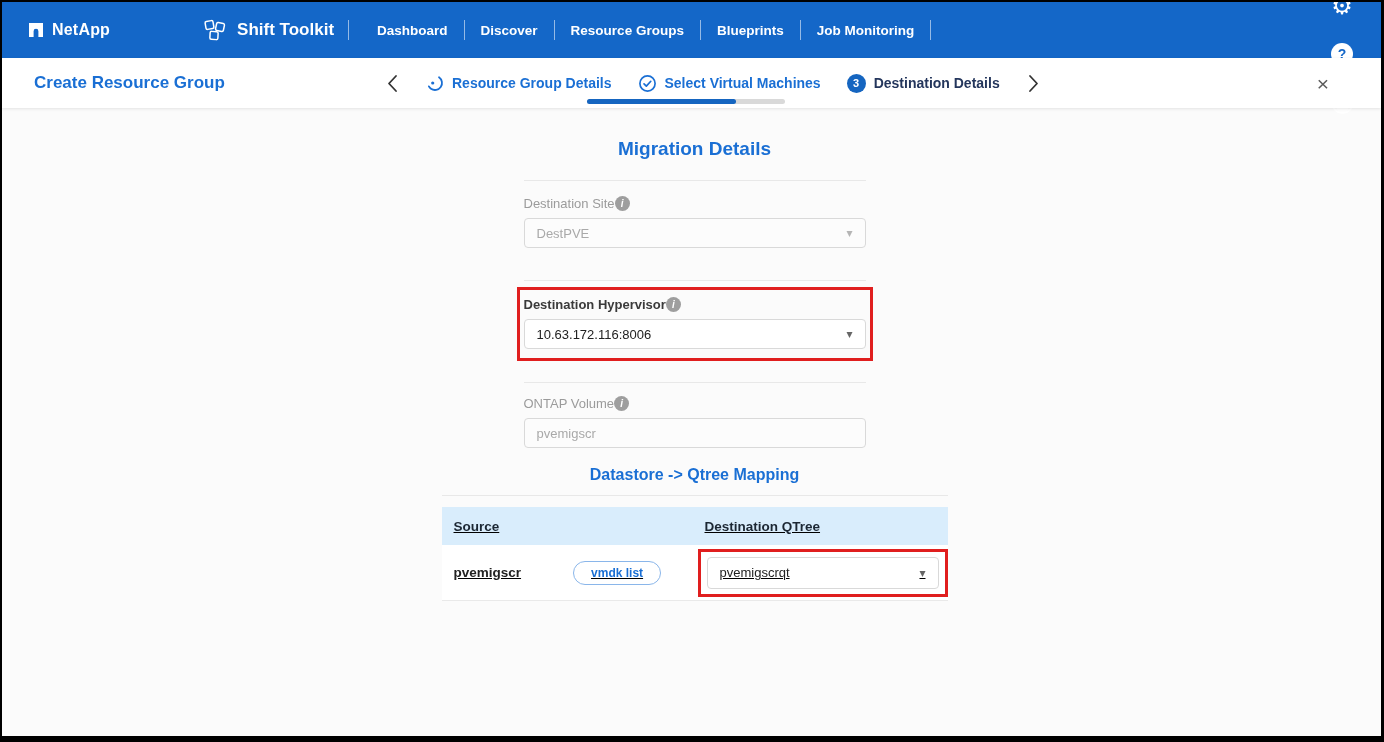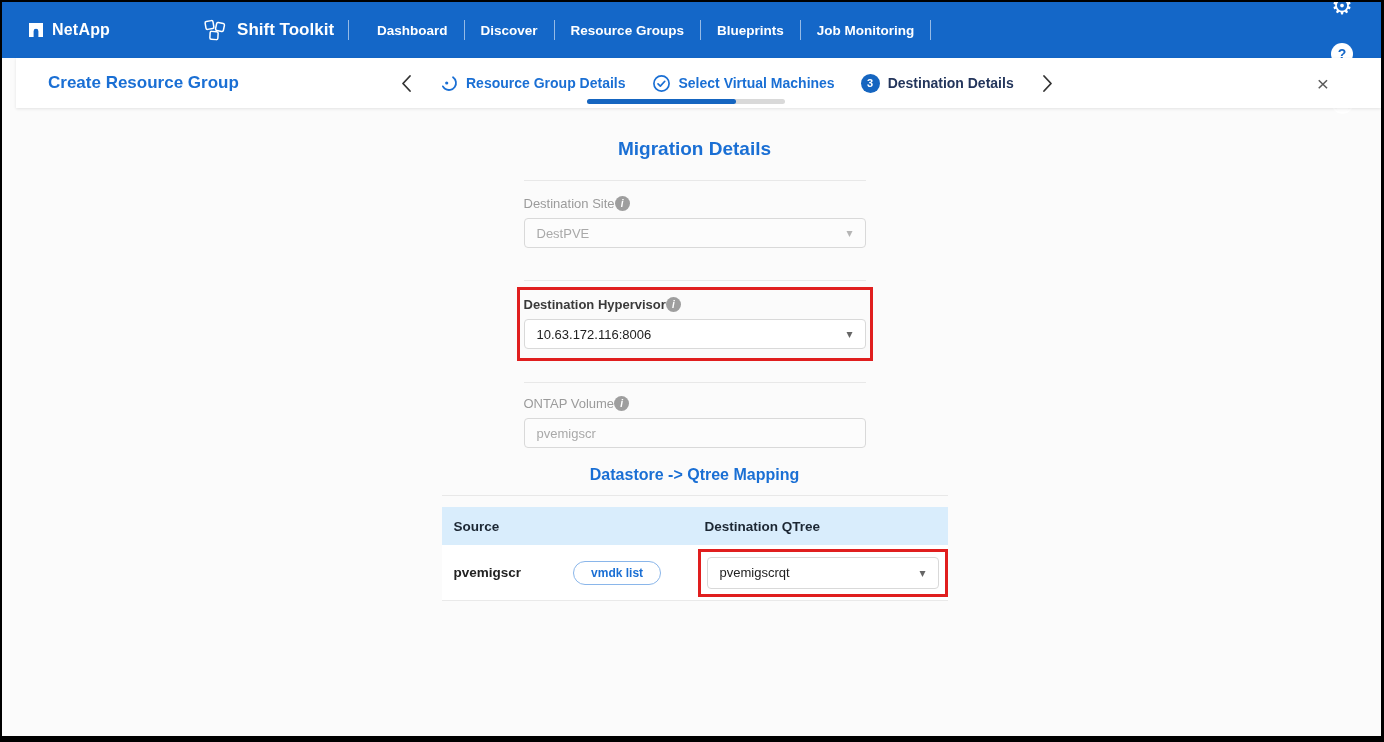--- a/index.html
+++ b/index.html
@@ -23,21 +23,21 @@
   .icon-btn { position:relative; display:flex; align-items:center; justify-content:center; width:26px; height:26px; cursor:pointer; }
   .badge {
     position:absolute; top:-8px; left:12px; min-width:24px; height:18px; padding:0 5px;
     background:#d9363e; border-radius:10px; color:#fff; font-size:11px; font-weight:700;
     display:flex; align-items:center; justify-content:center;
   }
   .gear-glyph { font-size:24px; color:#fff; line-height:1; }
   .help-circle { width:22px; height:22px; border-radius:50%; background:#fff; color:#1467c8; font-size:14px; font-weight:700; display:flex; align-items:center; justify-content:center; }
   
   .subheader {
-    position:absolute; top:56px; left:14px; right:0; height:50px; background:#fff;
+    position:absolute; top:56px; left:0; right:0; height:50px; background:#fff;
     box-shadow:0 1px 3px rgba(0,0,0,.10); display:flex; align-items:center;
   }
   .page-title { position:absolute; left:32px; font-size:17px; font-weight:600; color:#1a6fd4; }
   .stepper { position:absolute; left:383px; display:flex; align-items:center; gap:26px; }
   .step { display:flex; align-items:center; gap:8px; cursor:pointer; }
   .step-label { font-size:14px; font-weight:600; color:#1a6fd4; white-space:nowrap; }
   .step-label.dark { color:#24365c; }
   .step-num { width:19px; height:19px; border-radius:50%; background:#1565c0; color:#fff; font-size:11px; font-weight:700; display:flex; align-items:center; justify-content:center; }
   .chev { display:flex; align-items:center; cursor:pointer; padding:0 2px; }
   .close-x { position:absolute; right:52px; font-size:21px; color:#5b5b5b; cursor:pointer; line-height:1; }
@@ -57,21 +57,21 @@
     display:flex; align-items:center; justify-content:space-between; padding:0 12px;
     font-size:13px; color:#222; cursor:pointer;
   }
   .select.disabled { color:#a9a9a9; background:#fcfcfc; cursor:default; }
   .caret { font-size:12px; color:#666; }
   .select.disabled .caret { color:#b5b5b5; }
   .red-frame { position:absolute; left:50%; transform:translateX(-50%); width:356px; border:3px solid #e01e1e; padding:7px 4px 9px; background:transparent; }
   .red-frame .inner { width:342px; margin:0 auto; }
   .map-title { position:absolute; top:358px; width:100%; text-align:center; font-size:16px; font-weight:600; color:#1a6fd4; }
   
-  .map-table { position:absolute; top:399px; left:50%; transform:translateX(-50%); width:506px; }
+  .map-table { position:absolute; top:399px; left:50%; transform:translateX(-50%); width:506px;text-decoration:underline; }
   .thead { display:flex; background:#d9edfc; height:38px; align-items:center; }
   .th { font-size:13.5px; font-weight:700; color:#1c2733; }
   .th1 { padding-left:12px; width:263px; }
   .tbody-row { display:flex; background:#fff; height:56px; align-items:center; border-bottom:1px solid #e9e9e9; }
   .src-cell { width:263px; display:flex; align-items:center; padding-left:12px; gap:52px; }
   .src-name { font-size:13.5px; font-weight:600; color:#222; }
   .pill {
     border:1px solid #8ab6ea; color:#1a6fd4; background:#fff; border-radius:13px;
     font-size:12px; font-weight:600; padding:4px 17px; cursor:pointer; white-space:nowrap;
     font-family:"Liberation Sans", sans-serif;

